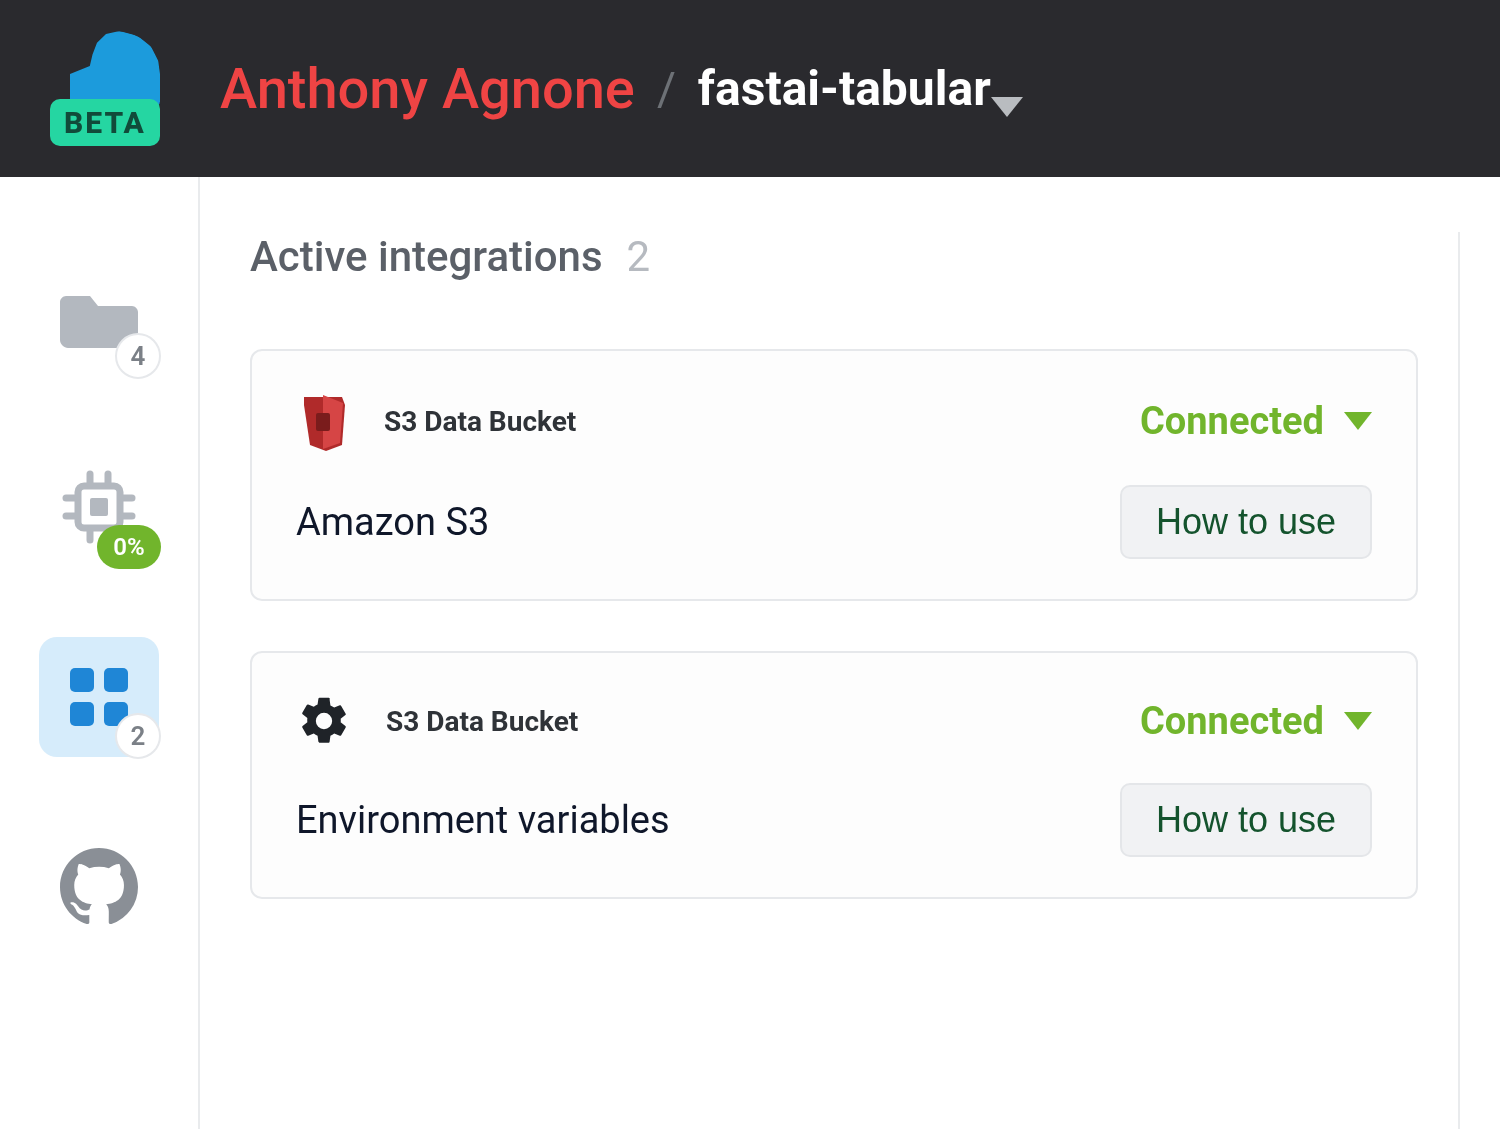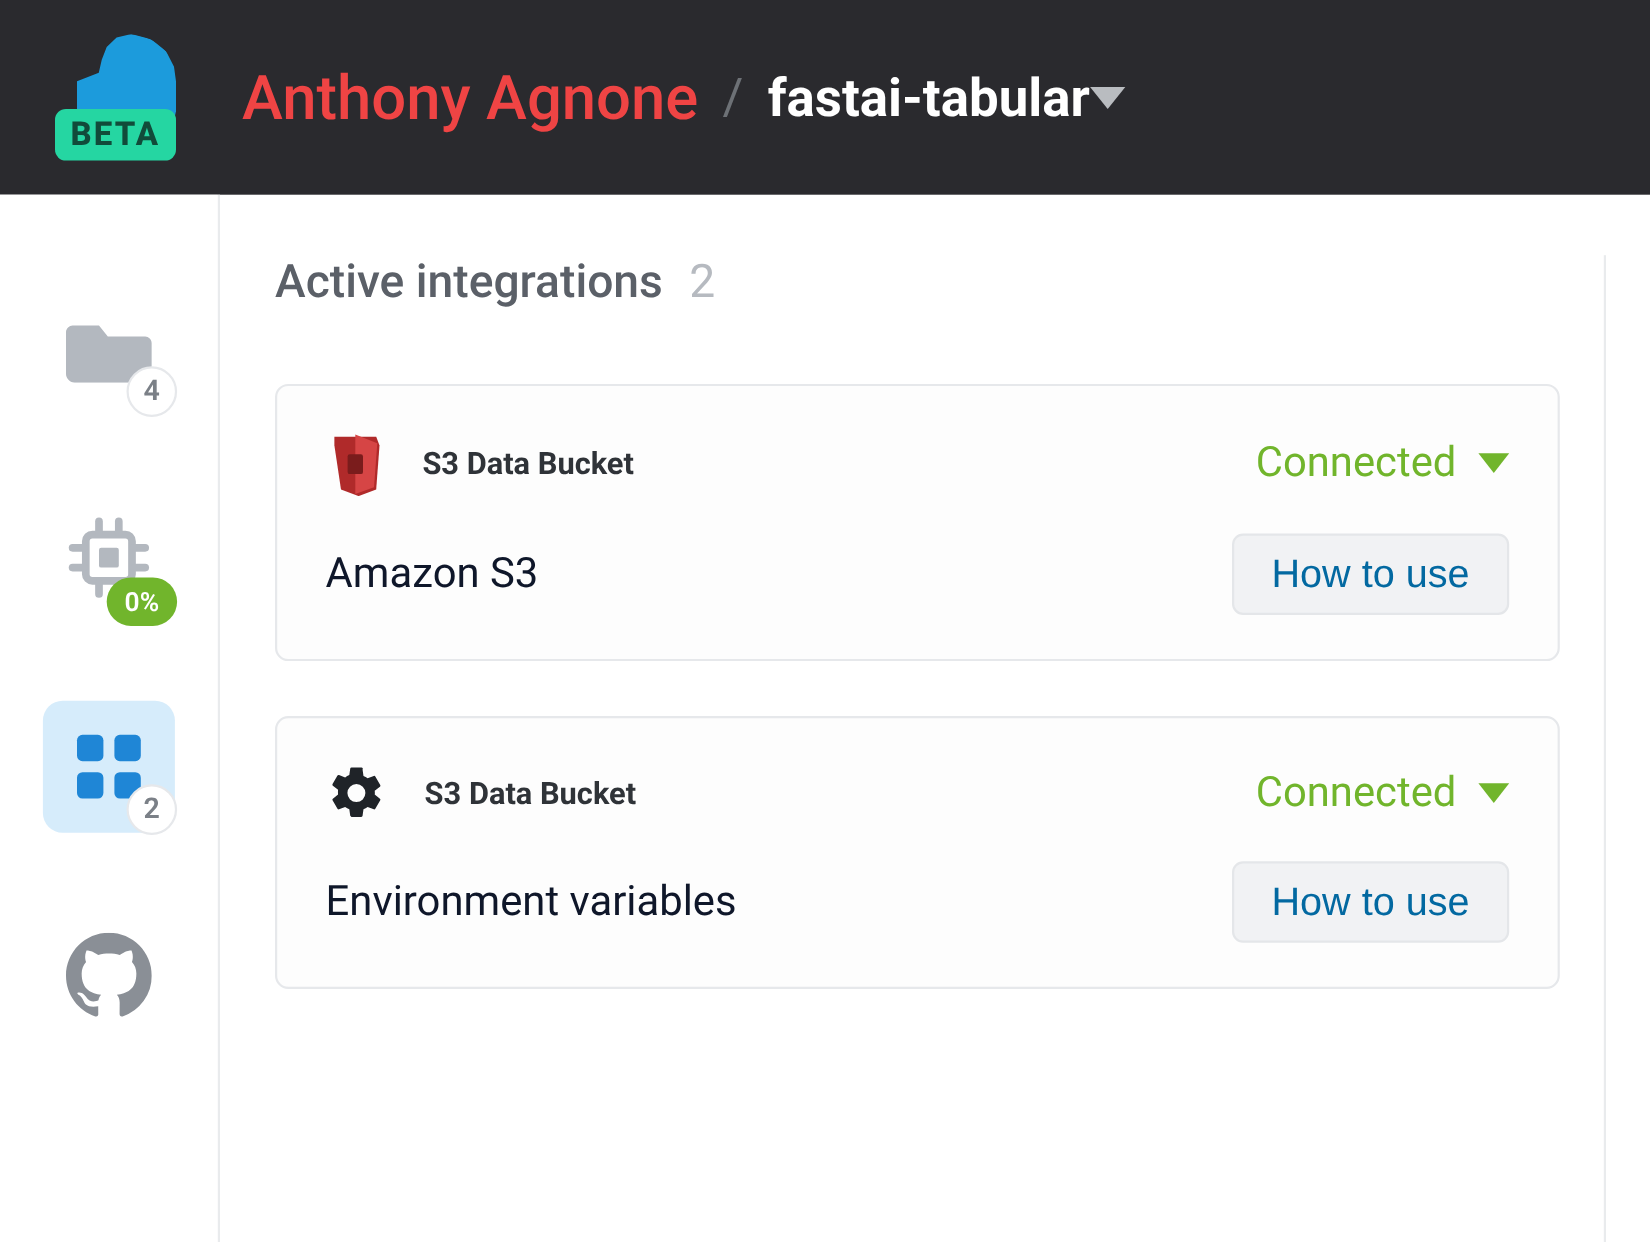--- a/index.html
+++ b/index.html
@@ -30,21 +30,21 @@
     color: #114b3a;
     font-weight: 800;
     font-size: 30px;
     letter-spacing: 2px;
     padding: 6px 14px;
     border-radius: 10px;
   }
   .breadcrumb { display: flex; align-items: center; gap: 22px; }
   .bc-user { color: #ef4444; font-size: 56px; font-weight: 500; }
   .bc-sep { color: #6d7176; font-size: 46px; font-weight: 400; }
-  .bc-project { color: #ffffff; font-size: 48px; font-weight: 700; display: flex; align-items: center; cursor: pointer; }
+  .bc-project { color: #ffffff; font-size: 48px; font-weight: 700; display: flex; align-items: flex-end; cursor: pointer; }
   .caret-down {
     width: 0; height: 0;
     border-left: 16px solid transparent;
     border-right: 16px solid transparent;
     border-top: 20px solid #b9bcc0;
   }
 
   
   .body { display: flex; height: calc(1129px - 167px); }
   .sidebar {
@@ -97,36 +97,36 @@
   .card {
     border: 2px solid #e6e8eb;
     border-radius: 12px;
     background: #fdfdfd;
     padding: 40px 44px;
     margin-bottom: 50px;
   }
   .card-row1 { display: flex; align-items: center; justify-content: space-between; margin-bottom: 34px; }
   .card-left { display: flex; align-items: center; gap: 34px; }
   .card-title { font-size: 28px; font-weight: 700; color: #2f3338; }
-  .status { display: flex; align-items: center; gap: 20px; color: #71b52c; font-size: 38px; font-weight: 400; cursor: pointer; }
+  .status { display: flex; align-items: center; gap: 20px; color: #71b52c; font-size: 38px; font-weight: 700; cursor: pointer; }
   .caret-green {
     width: 0; height: 0;
     border-left: 14px solid transparent;
     border-right: 14px solid transparent;
     border-top: 18px solid #71b52c;
   }
   .card-row2 { display: flex; align-items: center; justify-content: space-between; }
   .card-sub { font-size: 38px; color: #0f172a; font-weight: 400; }
   .how-btn {
     background: #f1f2f4;
     border: 2px solid #e4e6e9;
     border-radius: 10px;
     padding: 14px 34px;
     font-size: 36px;
-    color: #0369a1;
+    color: #14532d;
     font-weight: 500;
     cursor: pointer;
     margin-left: 43px;
   }
 
   
   .svg-ico { display: block; }
 </style>
 </head>
 <body>

